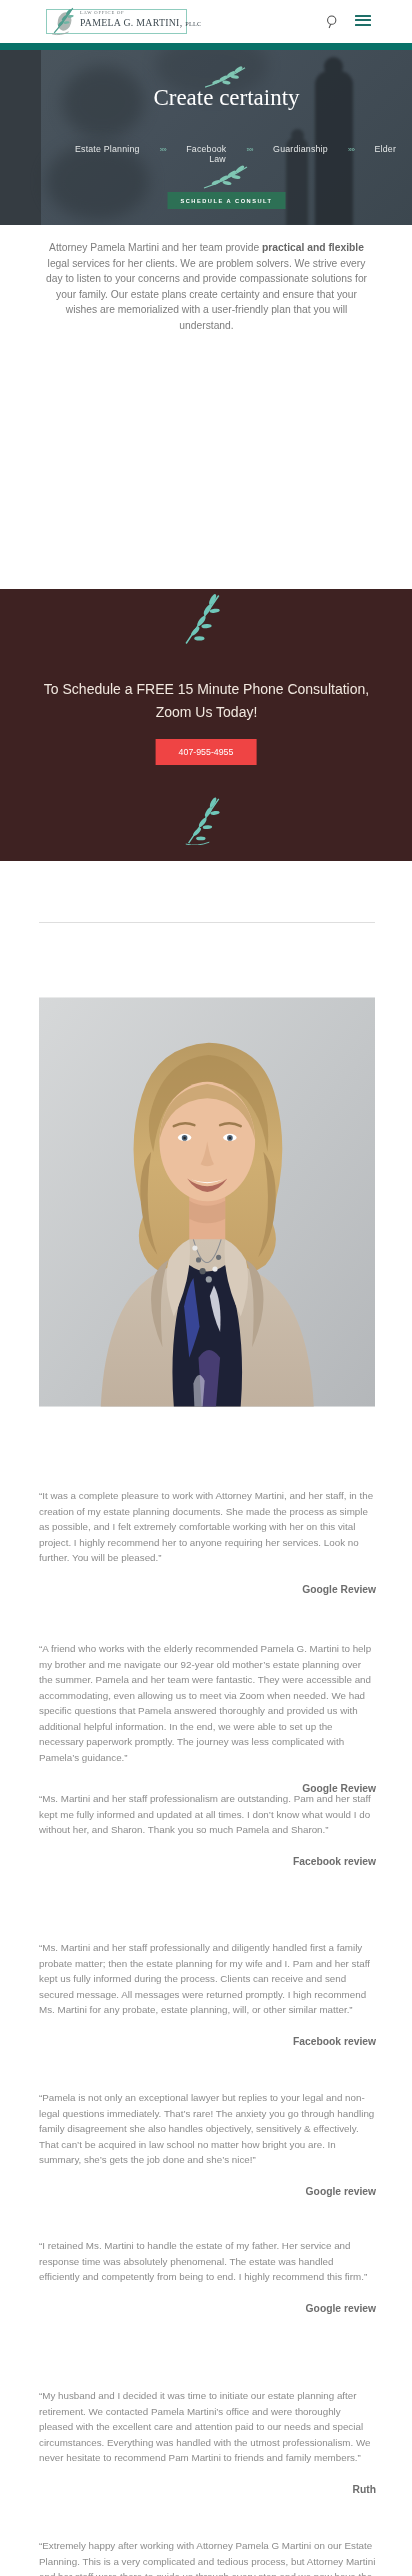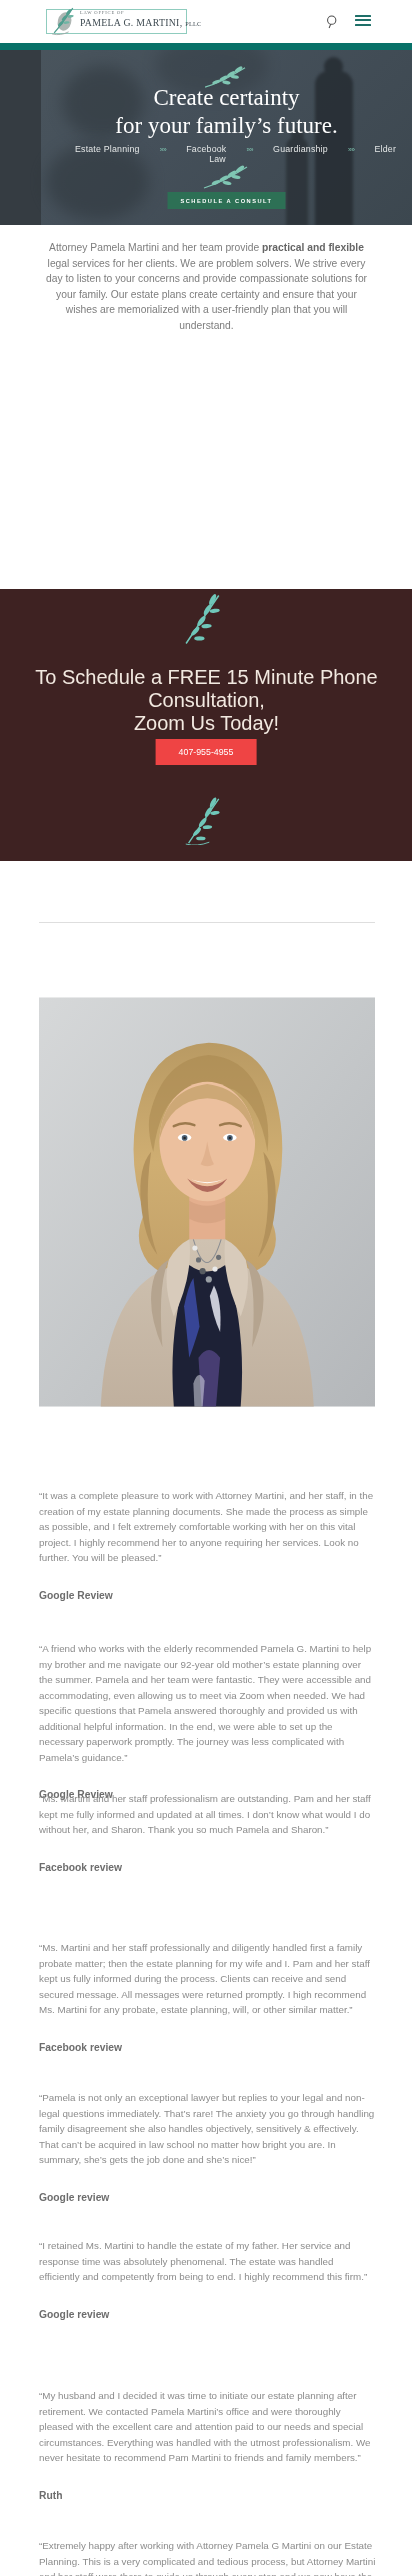--- a/index.html
+++ b/index.html
@@ -47,34 +47,34 @@
     letter-spacing:1.5px;padding:5.7px 13.4px;cursor:pointer;font-family:"Liberation Sans",sans-serif;}
 
   
   #intro{left:39px;top:240px;width:335px;text-align:center;
     font-size:10.3px;line-height:15.5px;color:#7d7d7d;}
   #intro b{color:#666666;}
 
   
   #cta-section{left:0;top:589px;width:412px;height:272px;background:#3e2222;text-align:center;}
   #cta-leaf-top{position:absolute;left:181px;top:3.1px;width:49px;height:54px;}
-  #cta-heading{position:absolute;left:26px;top:77px;width:361px;margin:0;font-weight:400;
-    color:#f2e9e0;font-size:20px;line-height:23px;}
+  #cta-heading{position:absolute;left:26px;top:89px;width:361px;margin:0;font-weight:400;
+    color:#f2e9e0;font-size:14px;line-height:23px;}
   #cta-phone{position:absolute;left:50%;transform:translateX(-50%);top:150px;
     background:#ef4444;color:#ffffff;border:none;font-size:8.8px;padding:8.2px 23px;cursor:pointer;
     font-family:"Liberation Sans",sans-serif;}
   #cta-leaf-bot{position:absolute;left:182px;top:207px;width:49px;height:49px;}
 
   
   #divider{left:39px;top:922px;width:336px;height:0;border-top:0.5px solid #dedede;}
   #portrait{left:39px;top:997px;width:336px;height:410px;}
 
   
   .testimonial{position:absolute;left:39px;width:337px;color:#8c8c8c;font-size:9.8px;line-height:15.5px;}
-  .testimonial .source{margin-top:22px;font-weight:bold;font-size:10.3px;color:#6d6d6d;}
+  .testimonial .source{margin-top:16px;font-weight:bold;font-size:10.3px;color:#6d6d6d;text-align:right;}
   #t1{top:1488px;} #t2{top:1641px;} #t3{top:1791px;} #t4{top:1940px;} #t5{top:2090px;}
   #t6{top:2238px;} #t7{top:2388px;} #t8{top:2538px;}
 </style>
 </head>
 <body>
 
 <div id="header" class="abs">
   <div id="logo-box">
     <svg id="logo-leaf" viewBox="0 0 52 62">
       <ellipse cx="26" cy="34" rx="13" ry="18" fill="#aeb6b3" transform="rotate(14 26 34)"></ellipse>
@@ -116,21 +116,21 @@
   <div id="hero-inner">
     <svg id="hero-leaf-top" class="leaf-orn" viewBox="0 0 100 56">
       <path d="M6,52 Q40,42 92,10" stroke="#7fc6b3" stroke-width="2.6" fill="none"></path>
       <ellipse cx="78" cy="14" rx="10" ry="4" fill="#7fc6b3" transform="rotate(-38 78 14)"></ellipse>
       <ellipse cx="62" cy="24" rx="10" ry="4" fill="#7fc6b3" transform="rotate(-34 62 24)"></ellipse>
       <ellipse cx="46" cy="33" rx="10" ry="4" fill="#7fc6b3" transform="rotate(-28 46 33)"></ellipse>
       <ellipse cx="30" cy="41" rx="9" ry="3.6" fill="#7fc6b3" transform="rotate(-22 30 41)"></ellipse>
       <ellipse cx="70" cy="30" rx="9" ry="3.6" fill="#7fc6b3" transform="rotate(8 70 30)"></ellipse>
       <ellipse cx="52" cy="42" rx="9" ry="3.6" fill="#7fc6b3" transform="rotate(12 52 42)"></ellipse>
     </svg>
-    <h1 id="hero-title"><span>Create certainty</span><br><span>for your family’s future.</span></h1>
+    <h1 id="hero-title"><span>Create certainty</span><br></h1>
     <div id="hero-services">
       <span class="svc">Estate Planning</span><span class="sep">»»</span><span class="svc">Facebook</span><span class="sep">»»</span><span class="svc">Guardianship</span><span class="sep">»»</span><span class="svc">Elder Law</span>
     </div>
     <svg id="hero-leaf-bot" class="leaf-orn" viewBox="0 0 100 56">
       <path d="M6,52 Q40,42 92,10" stroke="#7fc6b3" stroke-width="2.6" fill="none"></path>
       <ellipse cx="78" cy="14" rx="10" ry="4" fill="#7fc6b3" transform="rotate(-38 78 14)"></ellipse>
       <ellipse cx="62" cy="24" rx="10" ry="4" fill="#7fc6b3" transform="rotate(-34 62 24)"></ellipse>
       <ellipse cx="46" cy="33" rx="10" ry="4" fill="#7fc6b3" transform="rotate(-28 46 33)"></ellipse>
       <ellipse cx="30" cy="41" rx="9" ry="3.6" fill="#7fc6b3" transform="rotate(-22 30 41)"></ellipse>
       <ellipse cx="70" cy="30" rx="9" ry="3.6" fill="#7fc6b3" transform="rotate(8 70 30)"></ellipse>

